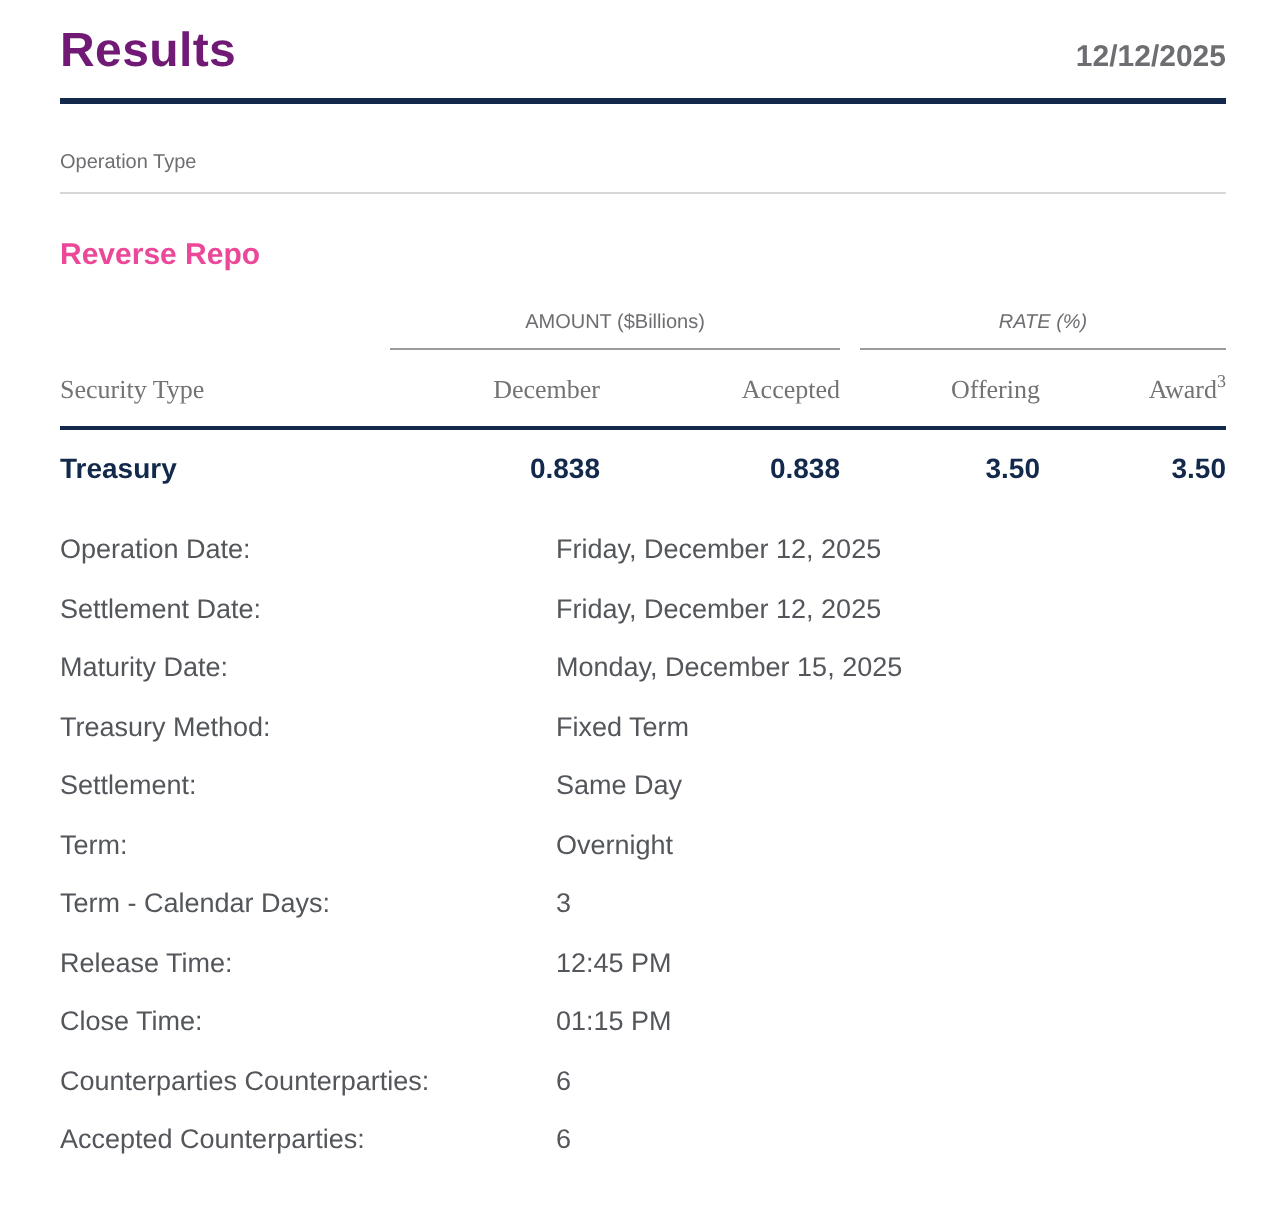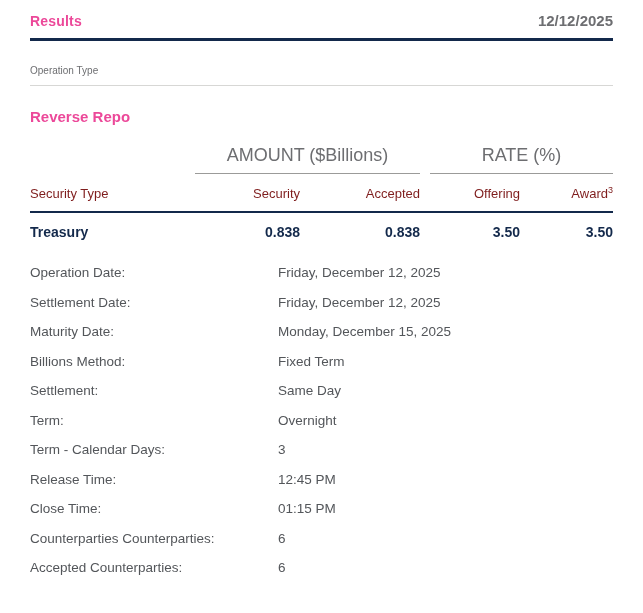--- a/index.html
+++ b/index.html
@@ -14,23 +14,23 @@
   .page { padding: 12px 30px 0 30px; }
 
   
   .page-header {
     display: flex;
     justify-content: space-between;
     align-items: baseline;
     padding-bottom: 9px;
   }
   .page-title {
-    font-size: 14px;
+    font-size: 24px;
     font-weight: bold;
-    color: #ec4899;
+    color: #701a75;
     letter-spacing: 0.2px;
   }
   .header-date {
     font-size: 15px;
     font-weight: bold;
     color: #6d6e71;
   }
   .rule-thick { border-top: 3px solid #13294b; }
   .rule-thin  { border-top: 1px solid #d7d7d5; }
 
@@ -50,32 +50,33 @@
 
   
   .results-table {
     display: grid;
     grid-template-columns: 165px 105px 120px 100px 93px;
     margin-top: 20px;
     align-items: end;
   }
   .group-header {
     text-align: center;
-    font-size: 18px;
+    font-size: 10px;
     color: #6d6e71;
     padding-bottom: 7px;
     border-bottom: 1px solid #9b9b99;
   }
   .group-amount { grid-column: 2 / 4; }
-  .group-rate   { grid-column: 4 / 6; margin-left: 10px; }
+  .group-rate   { grid-column: 4 / 6; margin-left: 10px; font-style: italic; }
   .col-header {
     font-size: 13px;
-    color: #7f1d1d;
+    color: #737373;
     padding: 12px 0 10px 0;
     text-align: right;
+    font-family: Liberation Serif, serif;
   }
   .col-header.first { text-align: left; }
   .col-header sup {
     font-size: 9px;
     vertical-align: super;
     line-height: 0;
   }
   .table-rule {
     grid-column: 1 / -1;
     border-top: 2px solid #13294b;
@@ -116,21 +117,21 @@
   <div class="rule-thin"></div>
 
   <div class="operation-value">Reverse Repo</div>
 
   <div class="results-table">
     <div></div>
     <div class="group-header group-amount">AMOUNT ($Billions)</div>
     <div class="group-header group-rate">RATE (%)</div>
 
     <div class="col-header first">Security Type</div>
-    <div class="col-header">Security</div>
+    <div class="col-header">December</div>
     <div class="col-header">Accepted</div>
     <div class="col-header">Offering</div>
     <div class="col-header"><span>Award</span><sup>3</sup></div>
 
     <div class="table-rule"></div>
 
     <div class="data-cell first">Treasury</div>
     <div class="data-cell">0.838</div>
     <div class="data-cell">0.838</div>
     <div class="data-cell">3.50</div>
@@ -144,21 +145,21 @@
     </div>
     <div class="detail-row">
       <div class="detail-label">Settlement Date:</div>
       <div class="detail-value">Friday, December 12, 2025</div>
     </div>
     <div class="detail-row">
       <div class="detail-label">Maturity Date:</div>
       <div class="detail-value">Monday, December 15, 2025</div>
     </div>
     <div class="detail-row">
-      <div class="detail-label">Billions Method:</div>
+      <div class="detail-label">Treasury Method:</div>
       <div class="detail-value">Fixed Term</div>
     </div>
     <div class="detail-row">
       <div class="detail-label">Settlement:</div>
       <div class="detail-value">Same Day</div>
     </div>
     <div class="detail-row">
       <div class="detail-label">Term:</div>
       <div class="detail-value">Overnight</div>
     </div>

